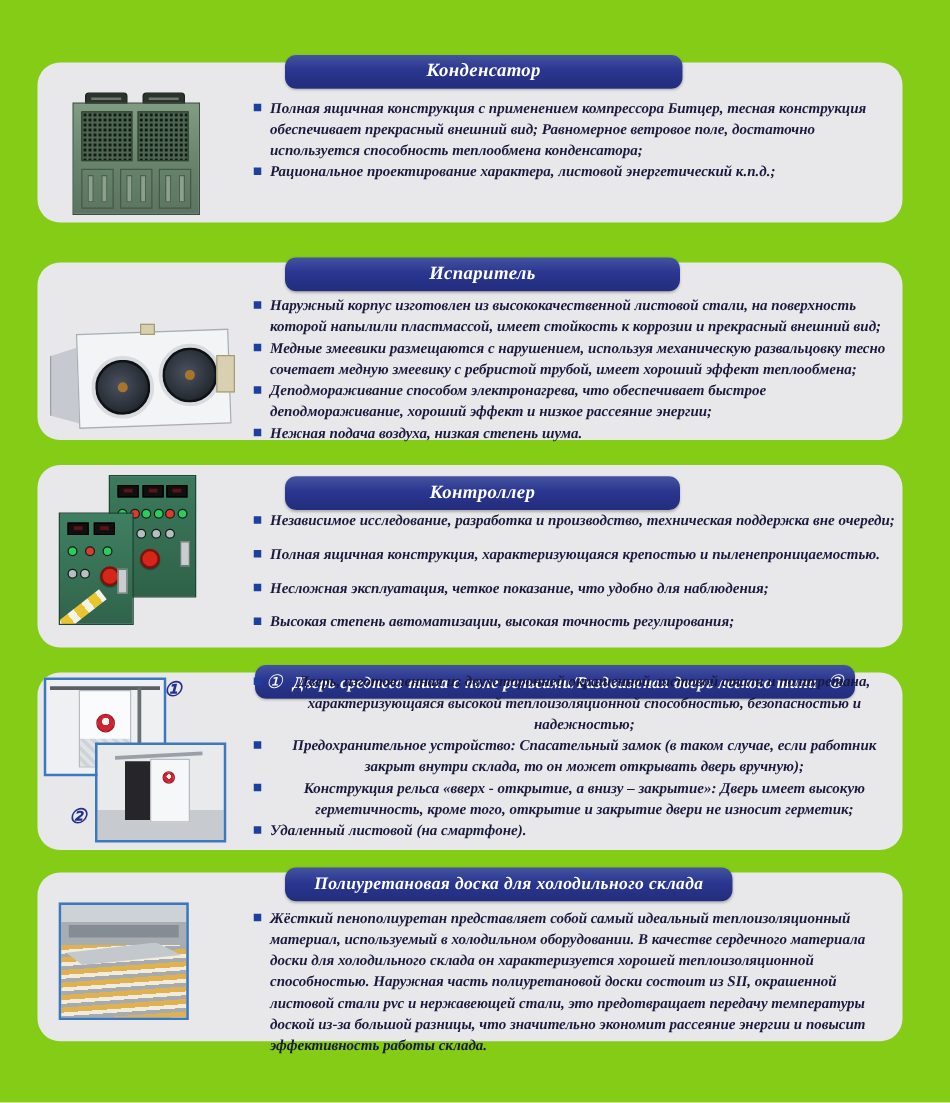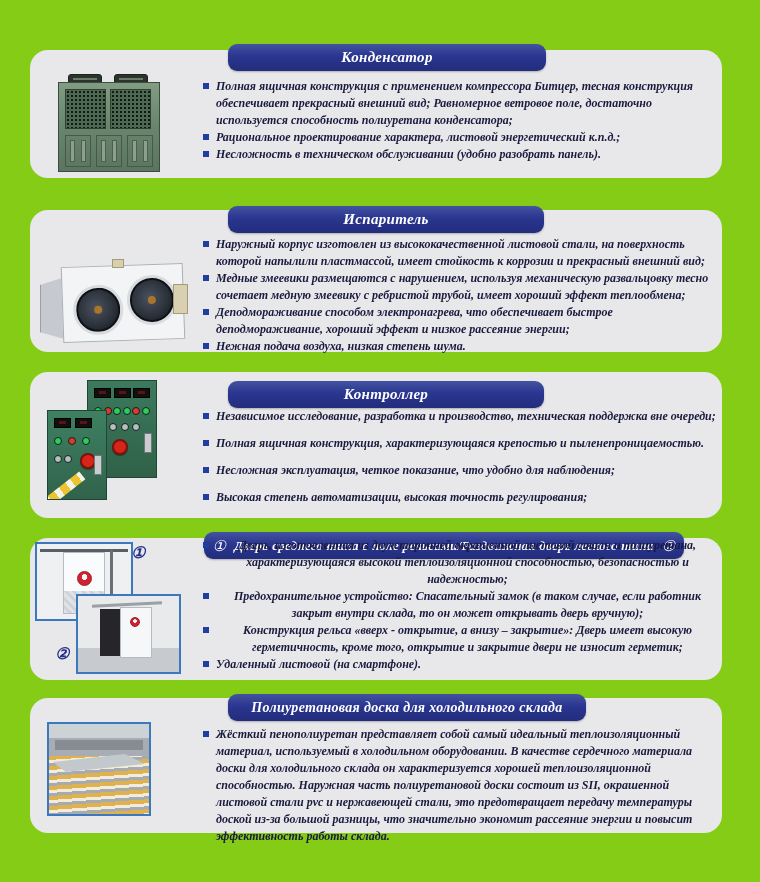--- a/index.html
+++ b/index.html
@@ -132,29 +132,25 @@
       <div class="cgrille g1"></div>
       <div class="cgrille g2"></div>
       <div class="cpanel cp1"></div>
       <div class="cpanel cp2"></div>
       <div class="cpanel cp3"></div>
     </div>
   </div>
   <ul class="blist l1">
     <li>
         <span class="sq"></span>
-        <span>Полная ящичная конструкция с применением компрессора Битцер, тесная конструкция обеспечивает прекрасный внешний вид; Равномерное ветровое поле, достаточно используется способность полиуретана конденсатора;</span>
+        <span>Полная ящичная конструкция с применением компрессора Битцер, тесная конструкция обеспечивает прекрасный внешний вид; Равномерное ветровое поле, достаточно используется способность теплообмена конденсатора;</span>
       </li>
     <li>
         <span class="sq"></span>
         <span>Рациональное проектирование характера, листовой энергетический к.п.д.;</span>
-      </li>
-    <li>
-        <span class="sq"></span>
-        <span>Несложность в техническом обслуживании (удобно разобрать панель).</span>
       </li>
   </ul>
 
   <div class="card c2"></div>
   <div class="hdr h2">
     <span>Испаритель</span>
   </div>
   <div class="evap">
     <div class="eside"></div>
     <div class="efront">

